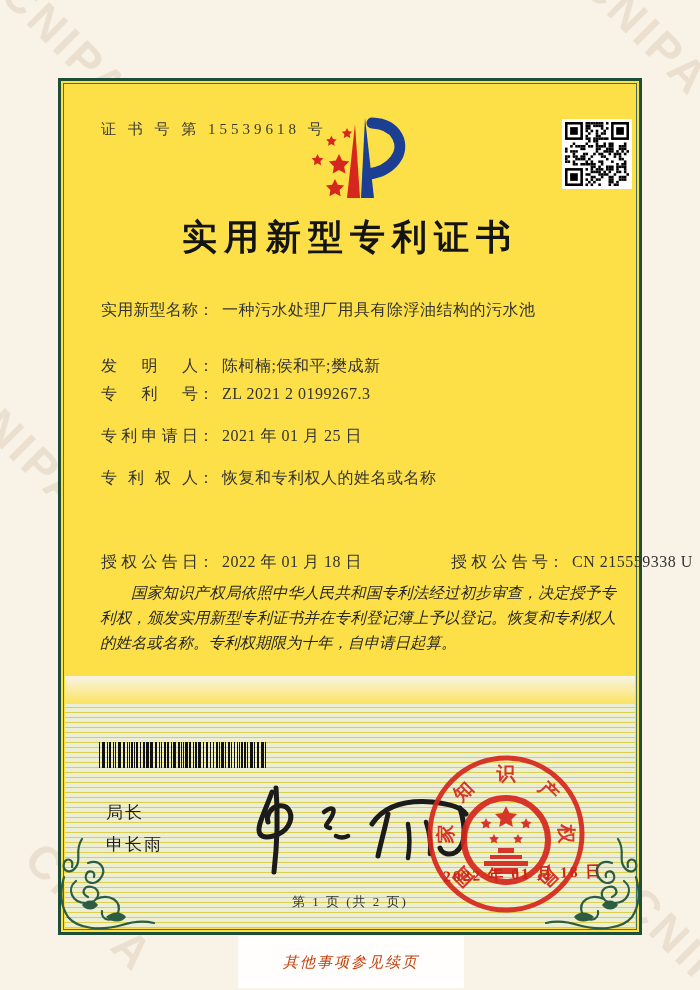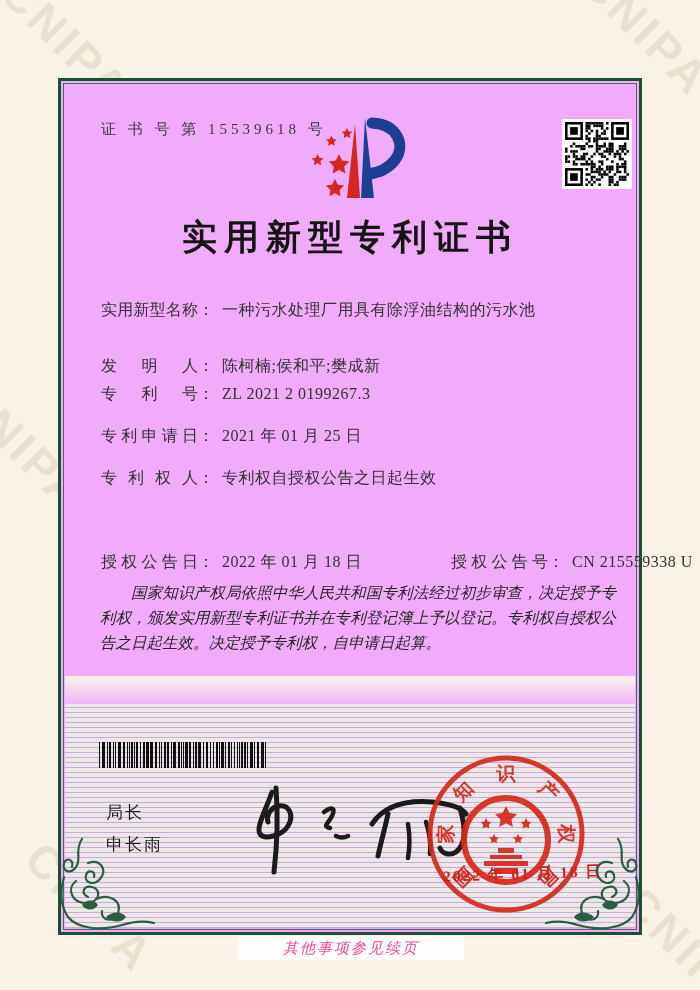--- a/index.html
+++ b/index.html
@@ -20,21 +20,21 @@
     letter-spacing:4px;
     color:rgba(186,152,118,0.20);
     transform:rotate(45deg);
     white-space:nowrap;
     pointer-events:none;
   }
   
   .frame {
     position:absolute; left:58px; top:78px; width:584px; height:857px;
     border:3px solid #1d4e37;
-    background:#f0abfc;
+    background:#fde047;
   }
   .frame-inner {
     position:absolute; left:2px; top:2px; right:2px; bottom:2px;
     border:1px solid #3f6f55;
   }
   
   .panel {
     position:absolute; left:1px; right:1px; bottom:1px; top:620px;
     background:
       repeating-linear-gradient(0deg,
@@ -94,24 +94,24 @@
   
   .orn { position:absolute; width:104px; height:104px; }
   .orn-left  { left:-12px; bottom:-8px; }
   .orn-right { right:-12px; bottom:-8px; transform:scaleX(-1); }
   
   .page-no {
     position:absolute; left:0; bottom:18px; width:100%;
     text-align:center; font-size:13px; letter-spacing:2px; color:#333;
   }
   .note-strip {
-    position:absolute; left:238px; top:936px; width:226px; height:24px;
+    position:absolute; left:238px; top:936px; width:226px; height:52px;
     background:rgba(255,255,255,0.92);
     display:flex; align-items:center; justify-content:center;
-    font-style:italic; font-size:15px; letter-spacing:2px; color:#ec4899;
+    font-style:italic; font-size:15px; letter-spacing:2px; color:#c2410c;
   }
 </style>
 </head>
 <body>
 
 <span class="wm" style="left:-14px;  top:14px;">CNIPA</span>
 <span class="wm" style="left:566px;  top:4px;">CNIPA</span>
 <span class="wm" style="left:-58px;  top:420px;">CNIPA</span>
 <span class="wm" style="left:430px;  top:318px;">CNIPA</span>
 <span class="wm" style="left:148px;  top:640px;">CNIPA</span>
@@ -366,31 +366,31 @@
     <div class="row" style="top:272px;">
       <span class="lab">发明人</span><span class="colon">：</span><span class="val">陈柯楠;侯和平;樊成新</span>
     </div>
     <div class="row" style="top:300px;">
       <span class="lab">专利号</span><span class="colon">：</span><span class="val">ZL 2021 2 0199267.3</span>
     </div>
     <div class="row" style="top:342px;">
       <span class="lab">专利申请日</span><span class="colon">：</span><span class="val">2021 年 01 月 25 日</span>
     </div>
     <div class="row" style="top:384px;">
-      <span class="lab">专利权人</span><span class="colon">：</span><span class="val">专利权自授权公告之日起生效</span>
+      <span class="lab">专利权人</span><span class="colon">：</span><span class="val">恢复和专利权人的姓名或名称</span>
     </div>
     <div class="row" style="top:468px;">
       <span class="lab">授权公告日</span><span class="colon">：</span><span class="val">2022 年 01 月 18 日</span>
       <span class="row2pair">
         <span class="lab">授权公告号</span><span class="colon">：</span><span class="val">CN 215559338 U</span>
       </span>
     </div>
 
     <div class="paras">
-      <p>国家知识产权局依照中华人民共和国专利法经过初步审查，决定授予专利权，颁发实用新型专利证书并在专利登记簿上予以登记。专利权自授权公告之日起生效。决定授予专利权，自申请日起算。</p>
+      <p>国家知识产权局依照中华人民共和国专利法经过初步审查，决定授予专利权，颁发实用新型专利证书并在专利登记簿上予以登记。恢复和专利权人的姓名或名称。专利权期限为十年，自申请日起算。</p>
     </div>
 
     <svg class="barcode" id="barcode-svg" viewBox="0 0 170 26" preserveAspectRatio="none">
         <rect x="0" y="0" width="1" height="26" fill="#111"></rect>
         <rect x="3" y="0" width="3" height="26" fill="#111"></rect>
         <rect x="8" y="0" width="1" height="26" fill="#111"></rect>
         <rect x="10" y="0" width="2" height="26" fill="#111"></rect>
         <rect x="14" y="0" width="1" height="26" fill="#111"></rect>
         <rect x="16" y="0" width="1" height="26" fill="#111"></rect>
         <rect x="19" y="0" width="3" height="26" fill="#111"></rect>
@@ -501,16 +501,17 @@
       <path d="M30 6 C 22 18 30 26 24 34 C 18 42 10 38 12 30 C 14 24 22 26 20 34"></path>
       <path d="M36 30 C 48 26 56 36 48 46 C 42 53 32 50 34 42 C 36 36 44 38 42 44"></path>
       <path d="M24 48 C 14 56 20 70 34 70 C 48 70 50 56 40 54 C 32 52 28 60 36 64"></path>
       <path d="M44 66 C 58 60 70 68 66 80 C 62 90 48 88 50 78"></path>
       <path d="M12 44 C 8 58 8 72 16 84 C 26 96 48 98 70 92"></path>
       <path d="M70 92 C 82 88 94 88 102 90"></path>
       <path d="M54 84 C 60 78 70 78 74 84 C 70 90 60 90 54 84 Z" fill="#2c5c42" stroke="none"></path>
       <path d="M30 72 C 34 66 42 66 46 72 C 42 78 34 78 30 72 Z" fill="#2c5c42" stroke="none"></path>
     </svg>
 
+    <div class="page-no">第 1 页 (共 2 页)</div>
   </div>
 </div>
 
 <div class="note-strip">其他事项参见续页</div>
 
 </body></html>

